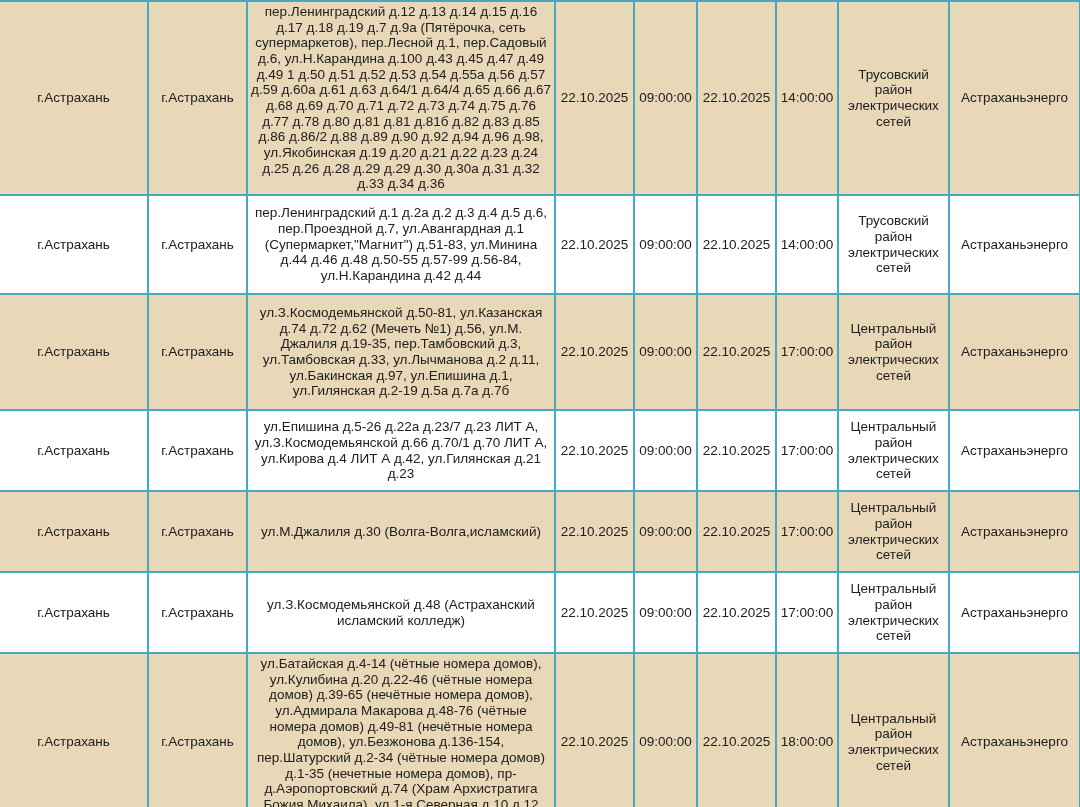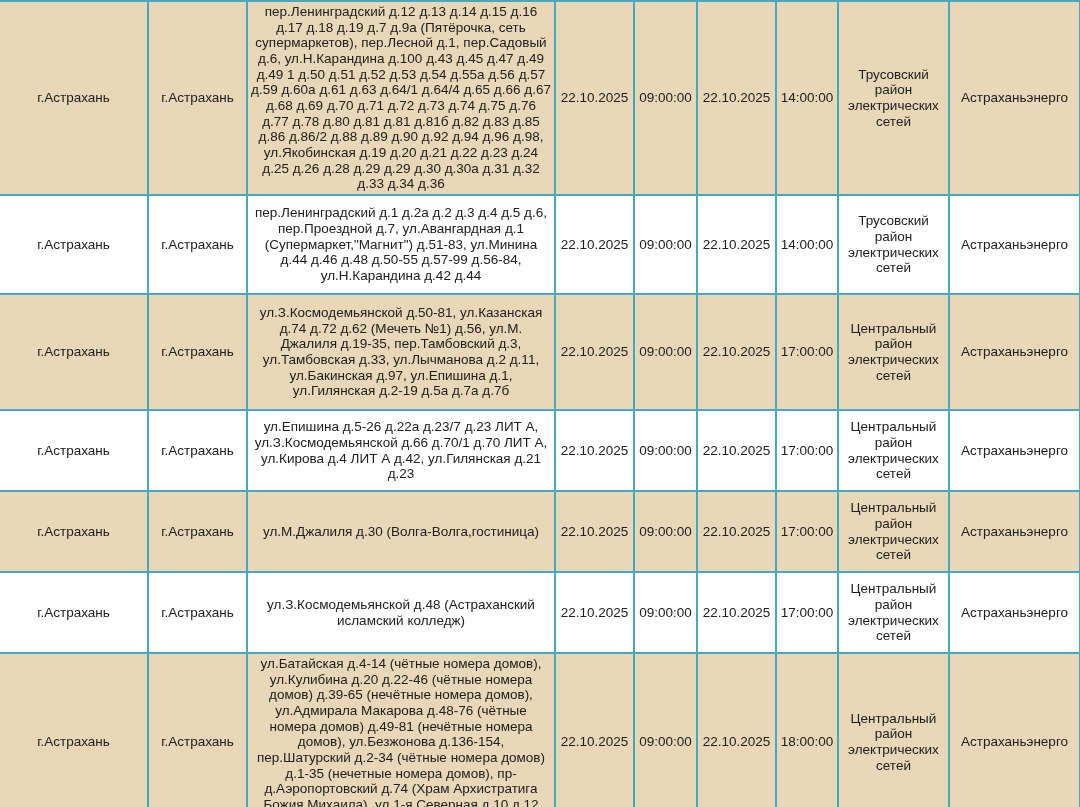--- a/index.html
+++ b/index.html
@@ -89,21 +89,21 @@
     <td style="height: 75px;">22.10.2025</td>
     <td style="height: 75px;">09:00:00</td>
     <td style="height: 75px;">22.10.2025</td>
     <td style="height: 75px;">17:00:00</td>
     <td style="height: 75px;">Центральный район электрических сетей</td>
     <td style="height: 75px;">Астраханьэнерго</td>
   </tr>
       <tr class="tan">
     <td style="height: 75px;">г.Астрахань</td>
     <td style="height: 75px;">г.Астрахань</td>
-    <td class="addr" style="height: 75px;">ул.М.Джалиля д.30 (Волга-Волга,гостиница)</td>
+    <td class="addr" style="height: 75px;">ул.М.Джалиля д.30 (Волга-Волга,исламский)</td>
     <td style="height: 75px;">22.10.2025</td>
     <td style="height: 75px;">09:00:00</td>
     <td style="height: 75px;">22.10.2025</td>
     <td style="height: 75px;">17:00:00</td>
     <td style="height: 75px;">Центральный район электрических сетей</td>
     <td style="height: 75px;">Астраханьэнерго</td>
   </tr>
       <tr class="white">
     <td style="height: 75px;">г.Астрахань</td>
     <td style="height: 75px;">г.Астрахань</td>

